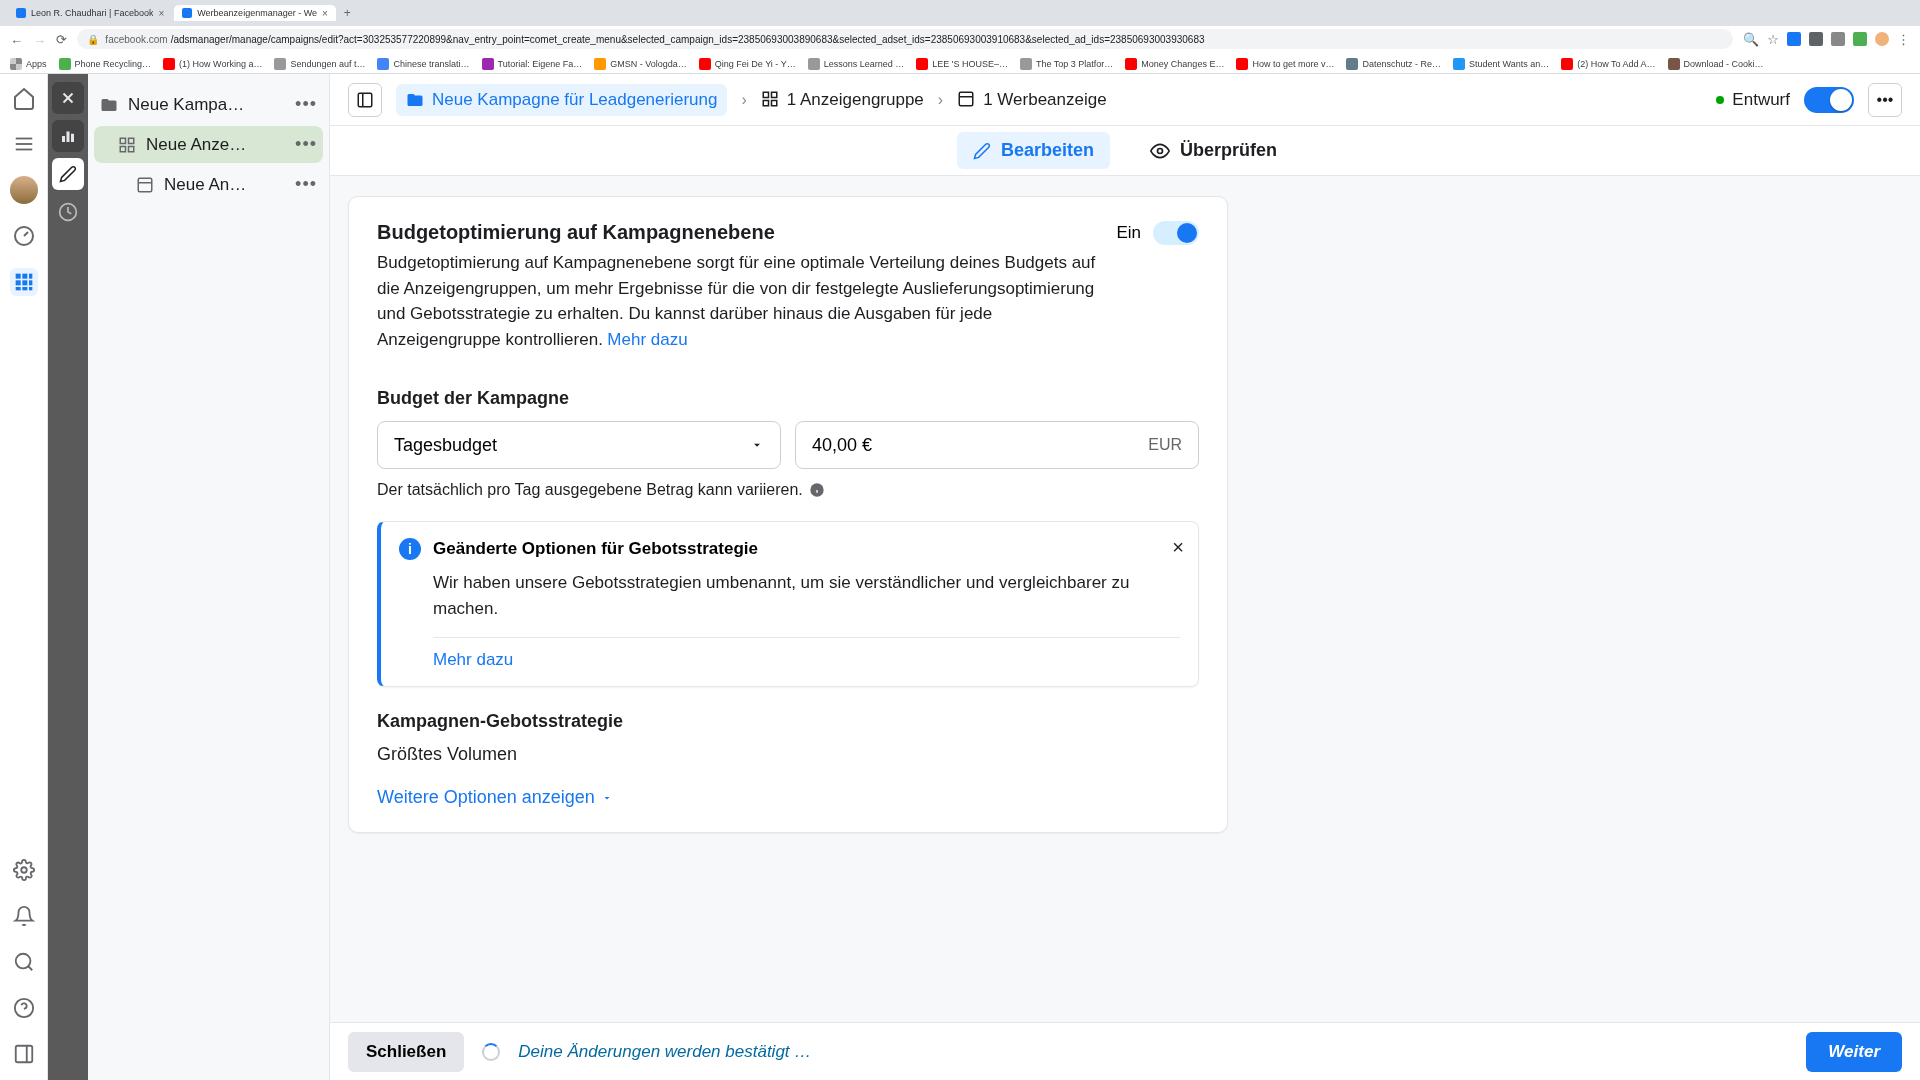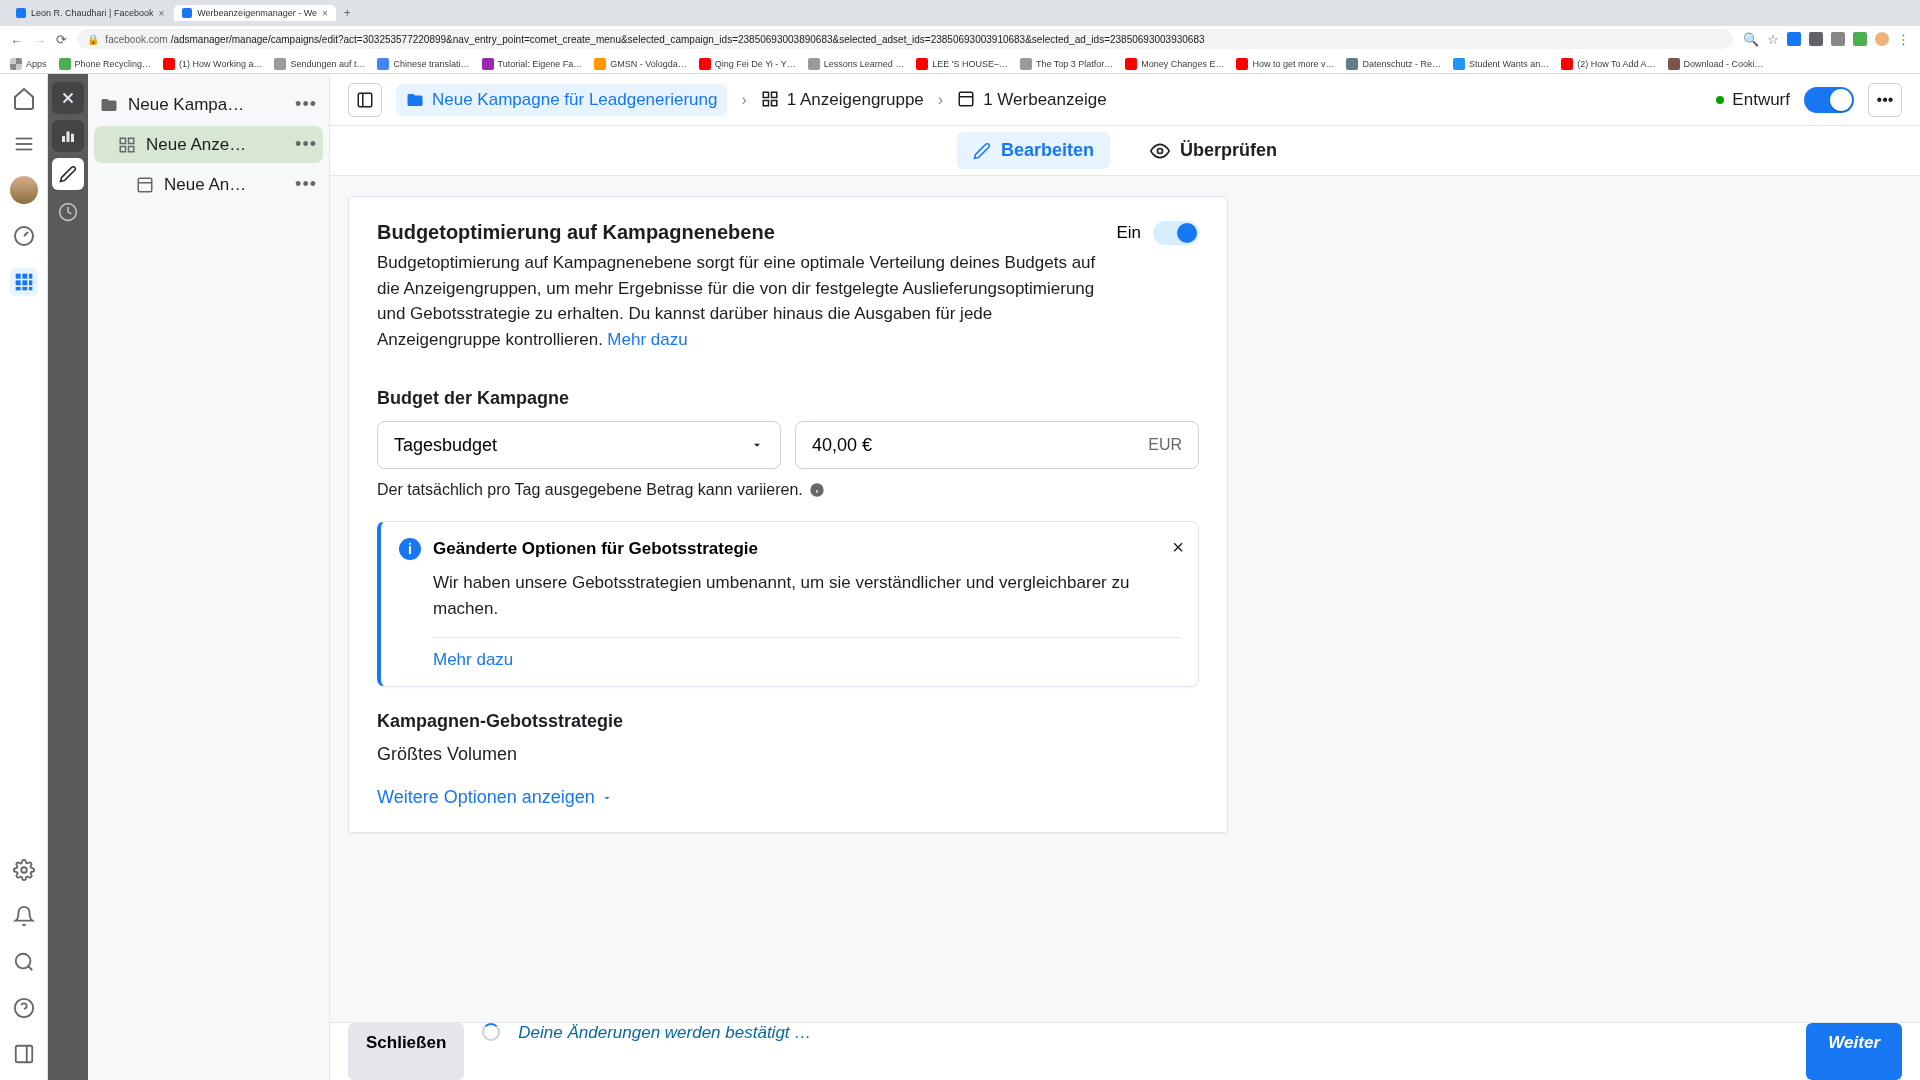--- a/index.html
+++ b/index.html
@@ -60,21 +60,21 @@
 .big-toggle { width: 50px; height: 26px; background: #1877f2; border-radius: 13px; position: relative; cursor: pointer; }
 .big-toggle-knob { position: absolute; right: 2px; top: 2px; width: 22px; height: 22px; border-radius: 50%; background: #fff; box-shadow: 0 1px 2px rgba(0,0,0,.3); }
 .more-menu { width: 34px; height: 34px; border-radius: 6px; border: 1px solid #ccd0d5; display: flex; align-items: center; justify-content: center; background: #fff; cursor: pointer; color: #1c1e21; }
 
 .sub-header { height: 50px; display: flex; align-items: center; justify-content: center; gap: 24px; background: #fff; border-bottom: 1px solid #e4e6eb; }
 .sub-btn { display: flex; align-items: center; gap: 10px; padding: 8px 16px; border-radius: 6px; font-size: 18px; font-weight: 600; cursor: pointer; }
 .sub-btn.primary { background: #e7f3ff; color: #1877f2; }
 .sub-btn.secondary { color: #1c1e21; }
 
 .content-scroll { flex: 1; overflow-y: auto; padding: 20px 0 90px 0; }
-.card { background: #fff; border: 1px solid #e4e6eb; border-radius: 4px; width: 880px; margin: 0 0 0 18px; padding: 24px 28px; box-shadow: 0 1px 2px rgba(0,0,0,.05); }
+.card { background: #fff; border: 1px solid #e4e6eb; border-radius: 10px; width: 880px; margin: 0 0 0 18px; padding: 24px 28px; box-shadow: 0 1px 2px rgba(0,0,0,.05); }
 
 .opt-header { display: flex; align-items: flex-start; justify-content: space-between; gap: 20px; }
 .opt-title { font-size: 20px; font-weight: 700; color: #1c1e21; margin-bottom: 6px; }
 .opt-desc { font-size: 17px; color: #1c1e21; line-height: 1.5; max-width: 690px; }
 .opt-more { color: #1877f2; cursor: pointer; font-size: 17px; }
 .toggle-wrap { display: flex; align-items: center; gap: 12px; }
 .toggle-label { font-size: 17px; }
 .small-toggle { width: 46px; height: 24px; background: #d6efff; border-radius: 12px; position: relative; cursor: pointer; }
 .small-toggle-knob { position: absolute; right: 2px; top: 2px; width: 20px; height: 20px; border-radius: 50%; background: #1877f2; }
 
@@ -93,21 +93,21 @@
 .info-title { font-size: 17px; font-weight: 700; }
 .info-close { position: absolute; right: 14px; top: 14px; font-size: 20px; color: #1c1e21; cursor: pointer; }
 .info-body { font-size: 17px; color: #1c1e21; line-height: 1.5; margin-top: 10px; padding-left: 34px; }
 .info-divider { border-top: 1px solid #e4e6eb; margin: 16px 0 12px 34px; }
 .info-more { color: #1877f2; font-size: 17px; cursor: pointer; padding-left: 34px; }
 
 .strategy-section { margin-top: 24px; }
 .strategy-val { font-size: 18px; color: #1c1e21; }
 .more-options { color: #1877f2; font-size: 18px; margin-top: 22px; cursor: pointer; display: flex; align-items: center; gap: 6px; }
 
-.footer { position: absolute; bottom: 0; left: 0; right: 0; height: 58px; background: #fff; border-top: 1px solid #e4e6eb; display: flex; padding: 0 18px; gap: 18px; }
+.footer { position: absolute; bottom: 0; left: 0; right: 0; height: 58px; background: #fff; border-top: 1px solid #e4e6eb; display: flex; align-items: center; padding: 0 18px; gap: 18px; }
 .close-btn { background: #e4e6eb; padding: 10px 18px; border-radius: 6px; font-size: 17px; font-weight: 600; cursor: pointer; }
 .spinner { width: 18px; height: 18px; border: 2px solid #ccd0d5; border-top-color: #1877f2; border-radius: 50%; animation: spin 1s linear infinite; }
 @keyframes spin { to { transform: rotate(360deg); } }
 .footer-msg { font-size: 17px; color: #0369a1; font-style: italic; }
 .footer-spacer { flex: 1; }
 .next-btn { background: #1877f2; color: #fff; padding: 10px 22px; border-radius: 6px; font-size: 17px; font-weight: 600; cursor: pointer; font-style: italic; }
 
 svg { display: block; }
 </style>
 </head>

